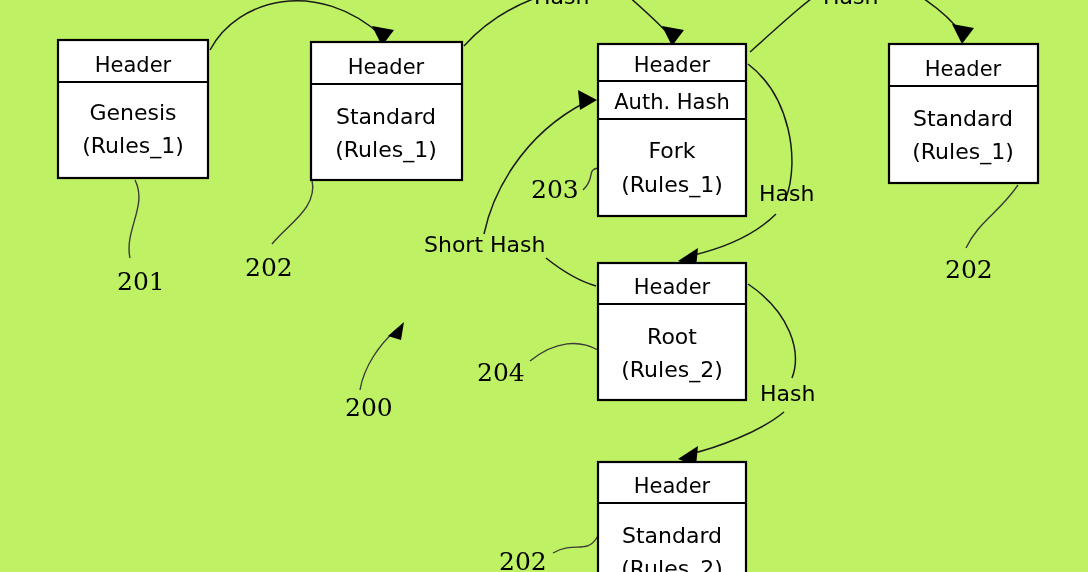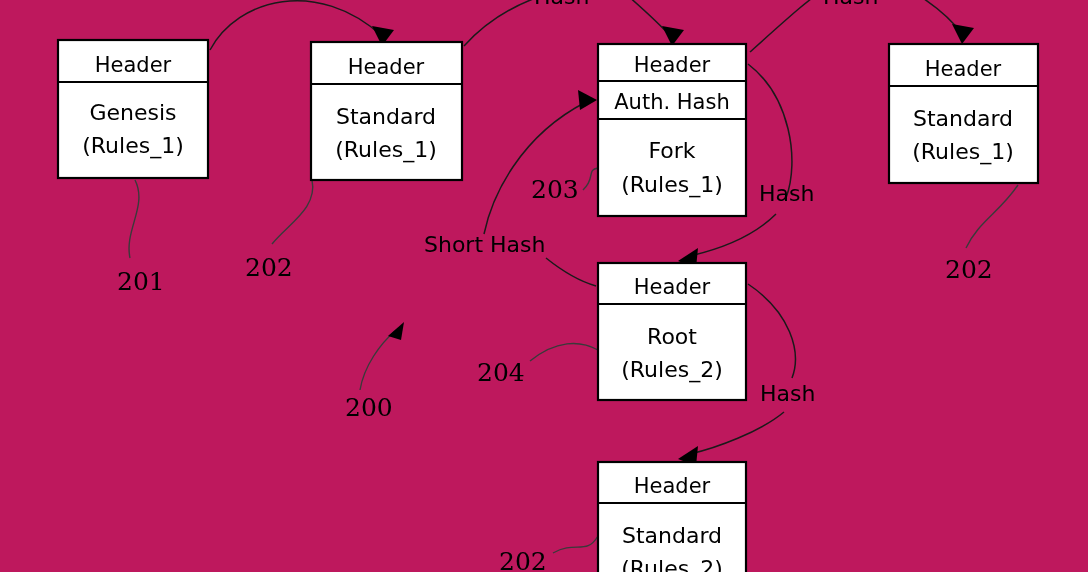--- a/index.html
+++ b/index.html
@@ -10,21 +10,21 @@
   body {
     width: 1088px;
     height: 572px;
     overflow: hidden;
     font-family: "DejaVu Sans", "Liberation Sans", sans-serif;
   }
   #diagram-root {
     position: relative;
     width: 1088px;
     height: 572px;
-    background: #be185d;
+    background: #bef264;
   }
   svg.canvas {
     position: absolute;
     top: 0;
     left: 0;
     width: 1088px;
     height: 572px;
   }
   .blk-rect {
     fill: #ffffff;

